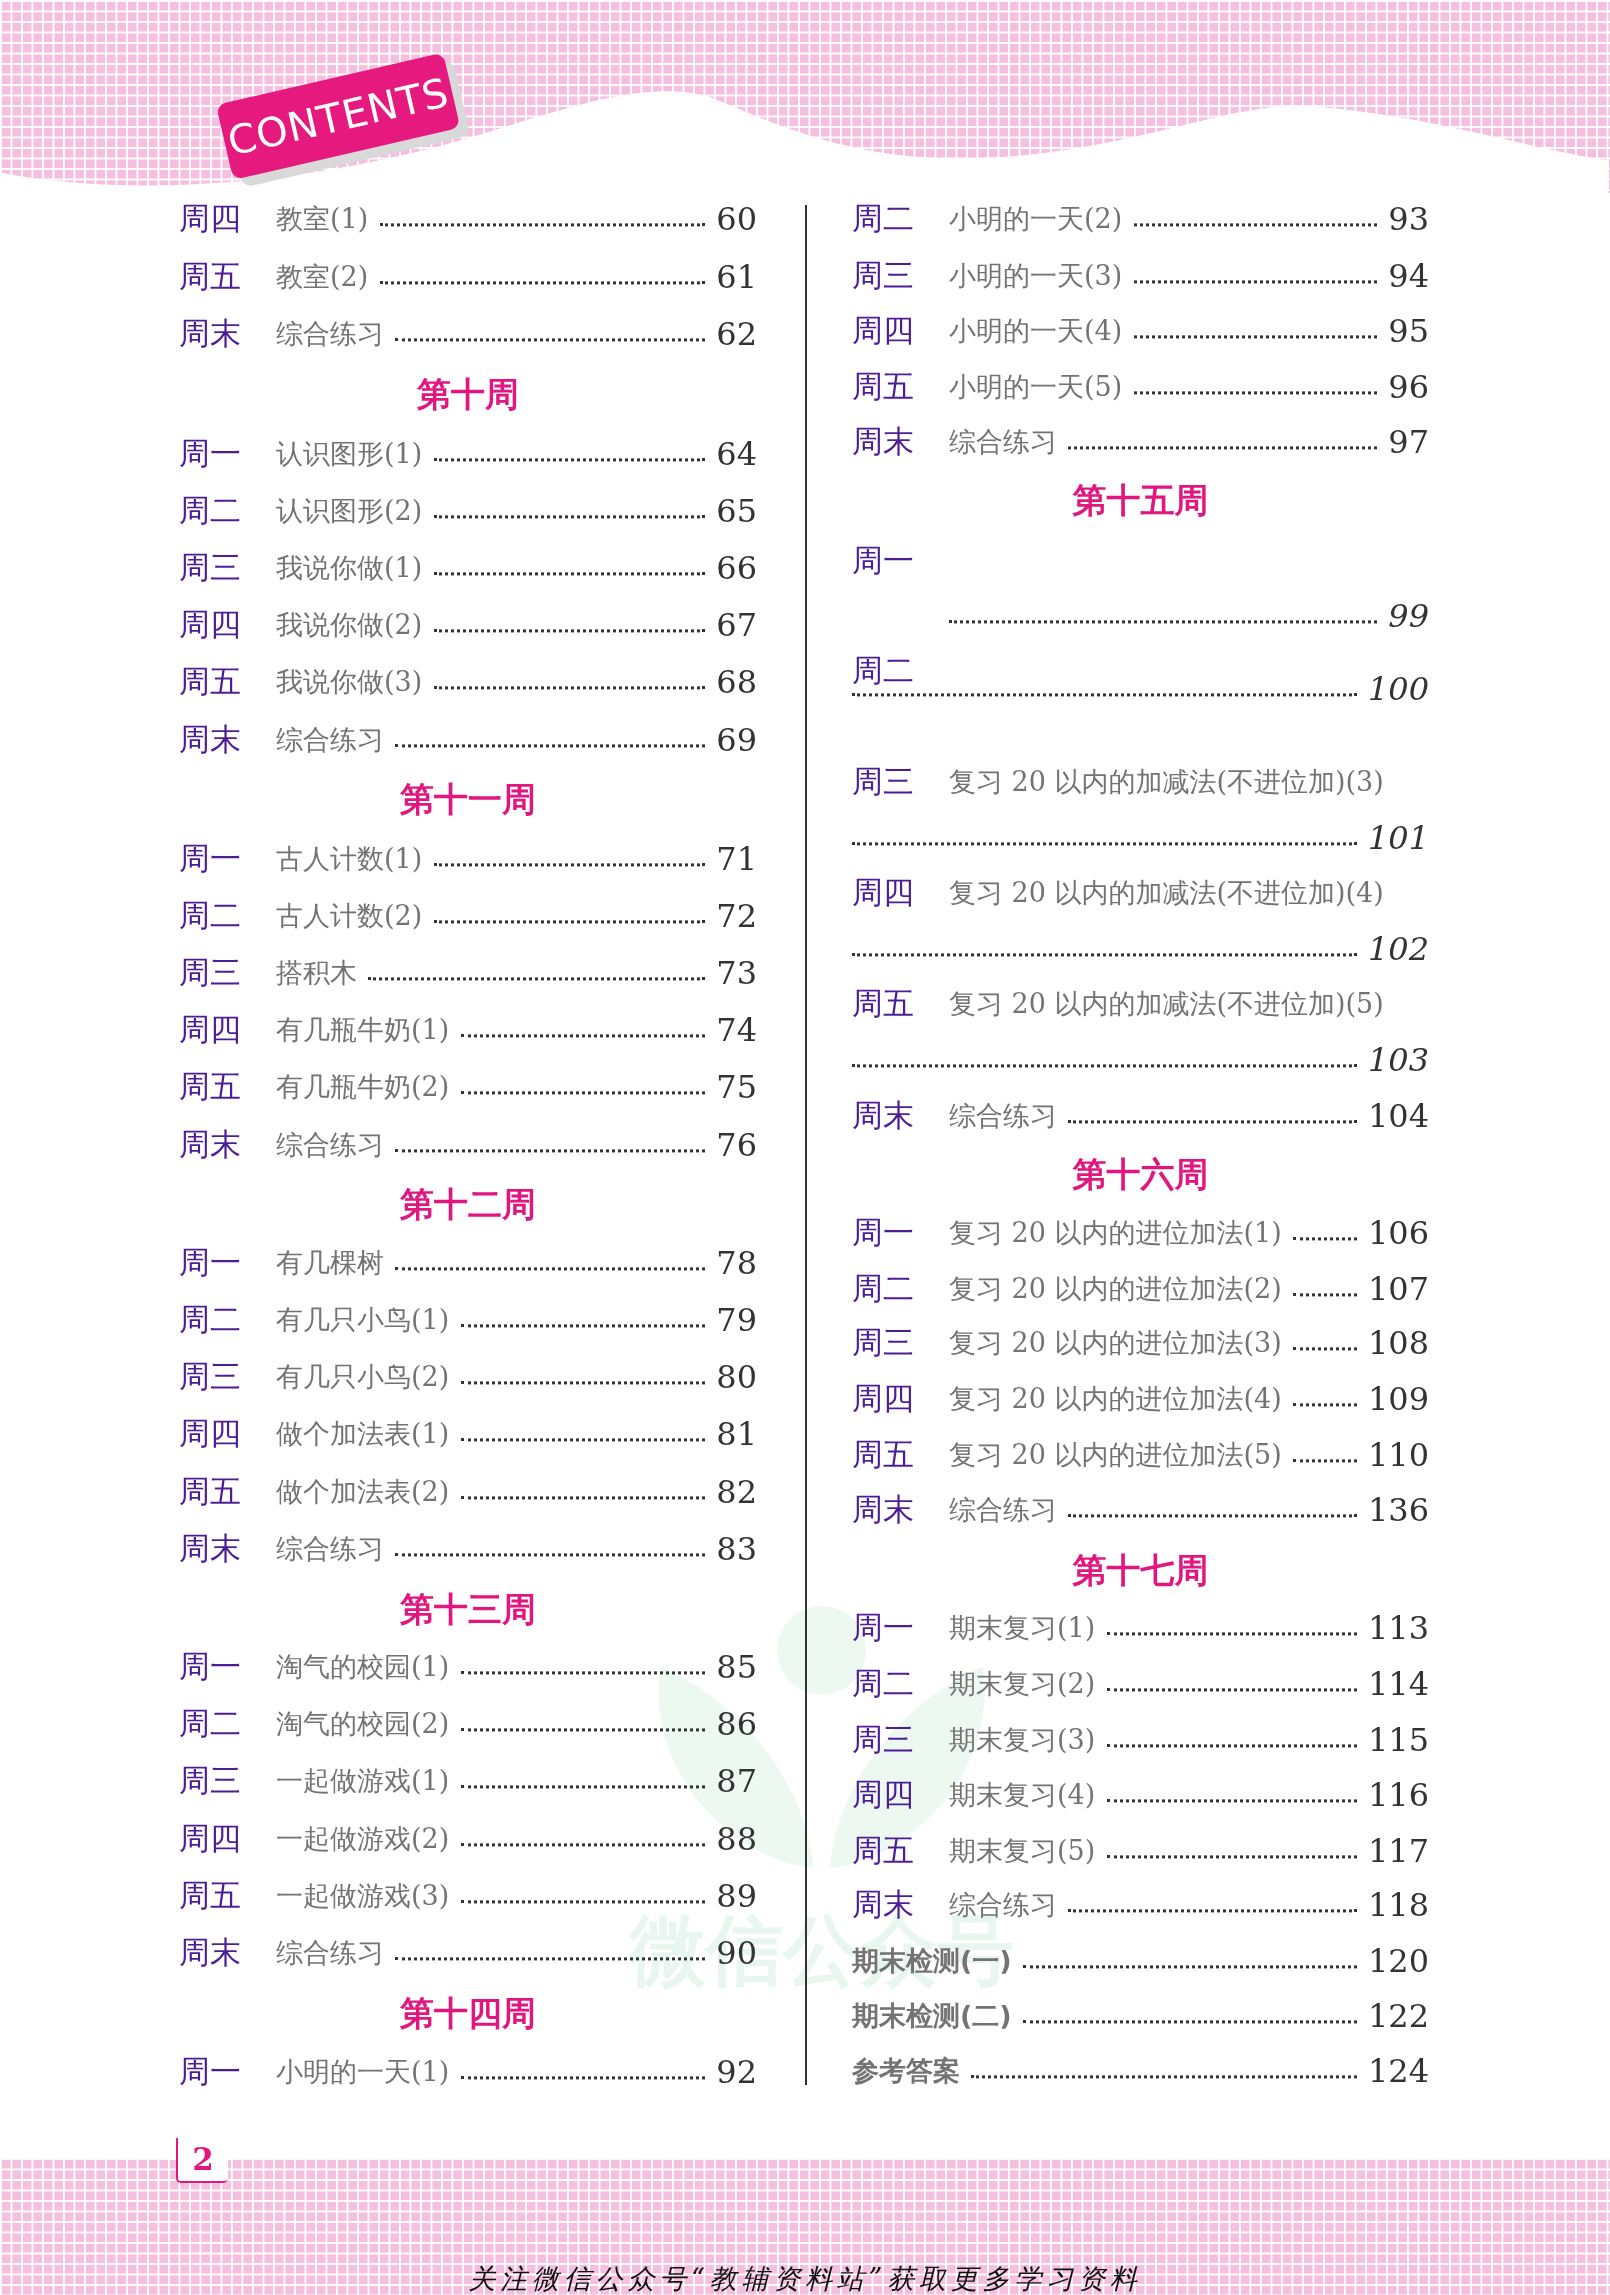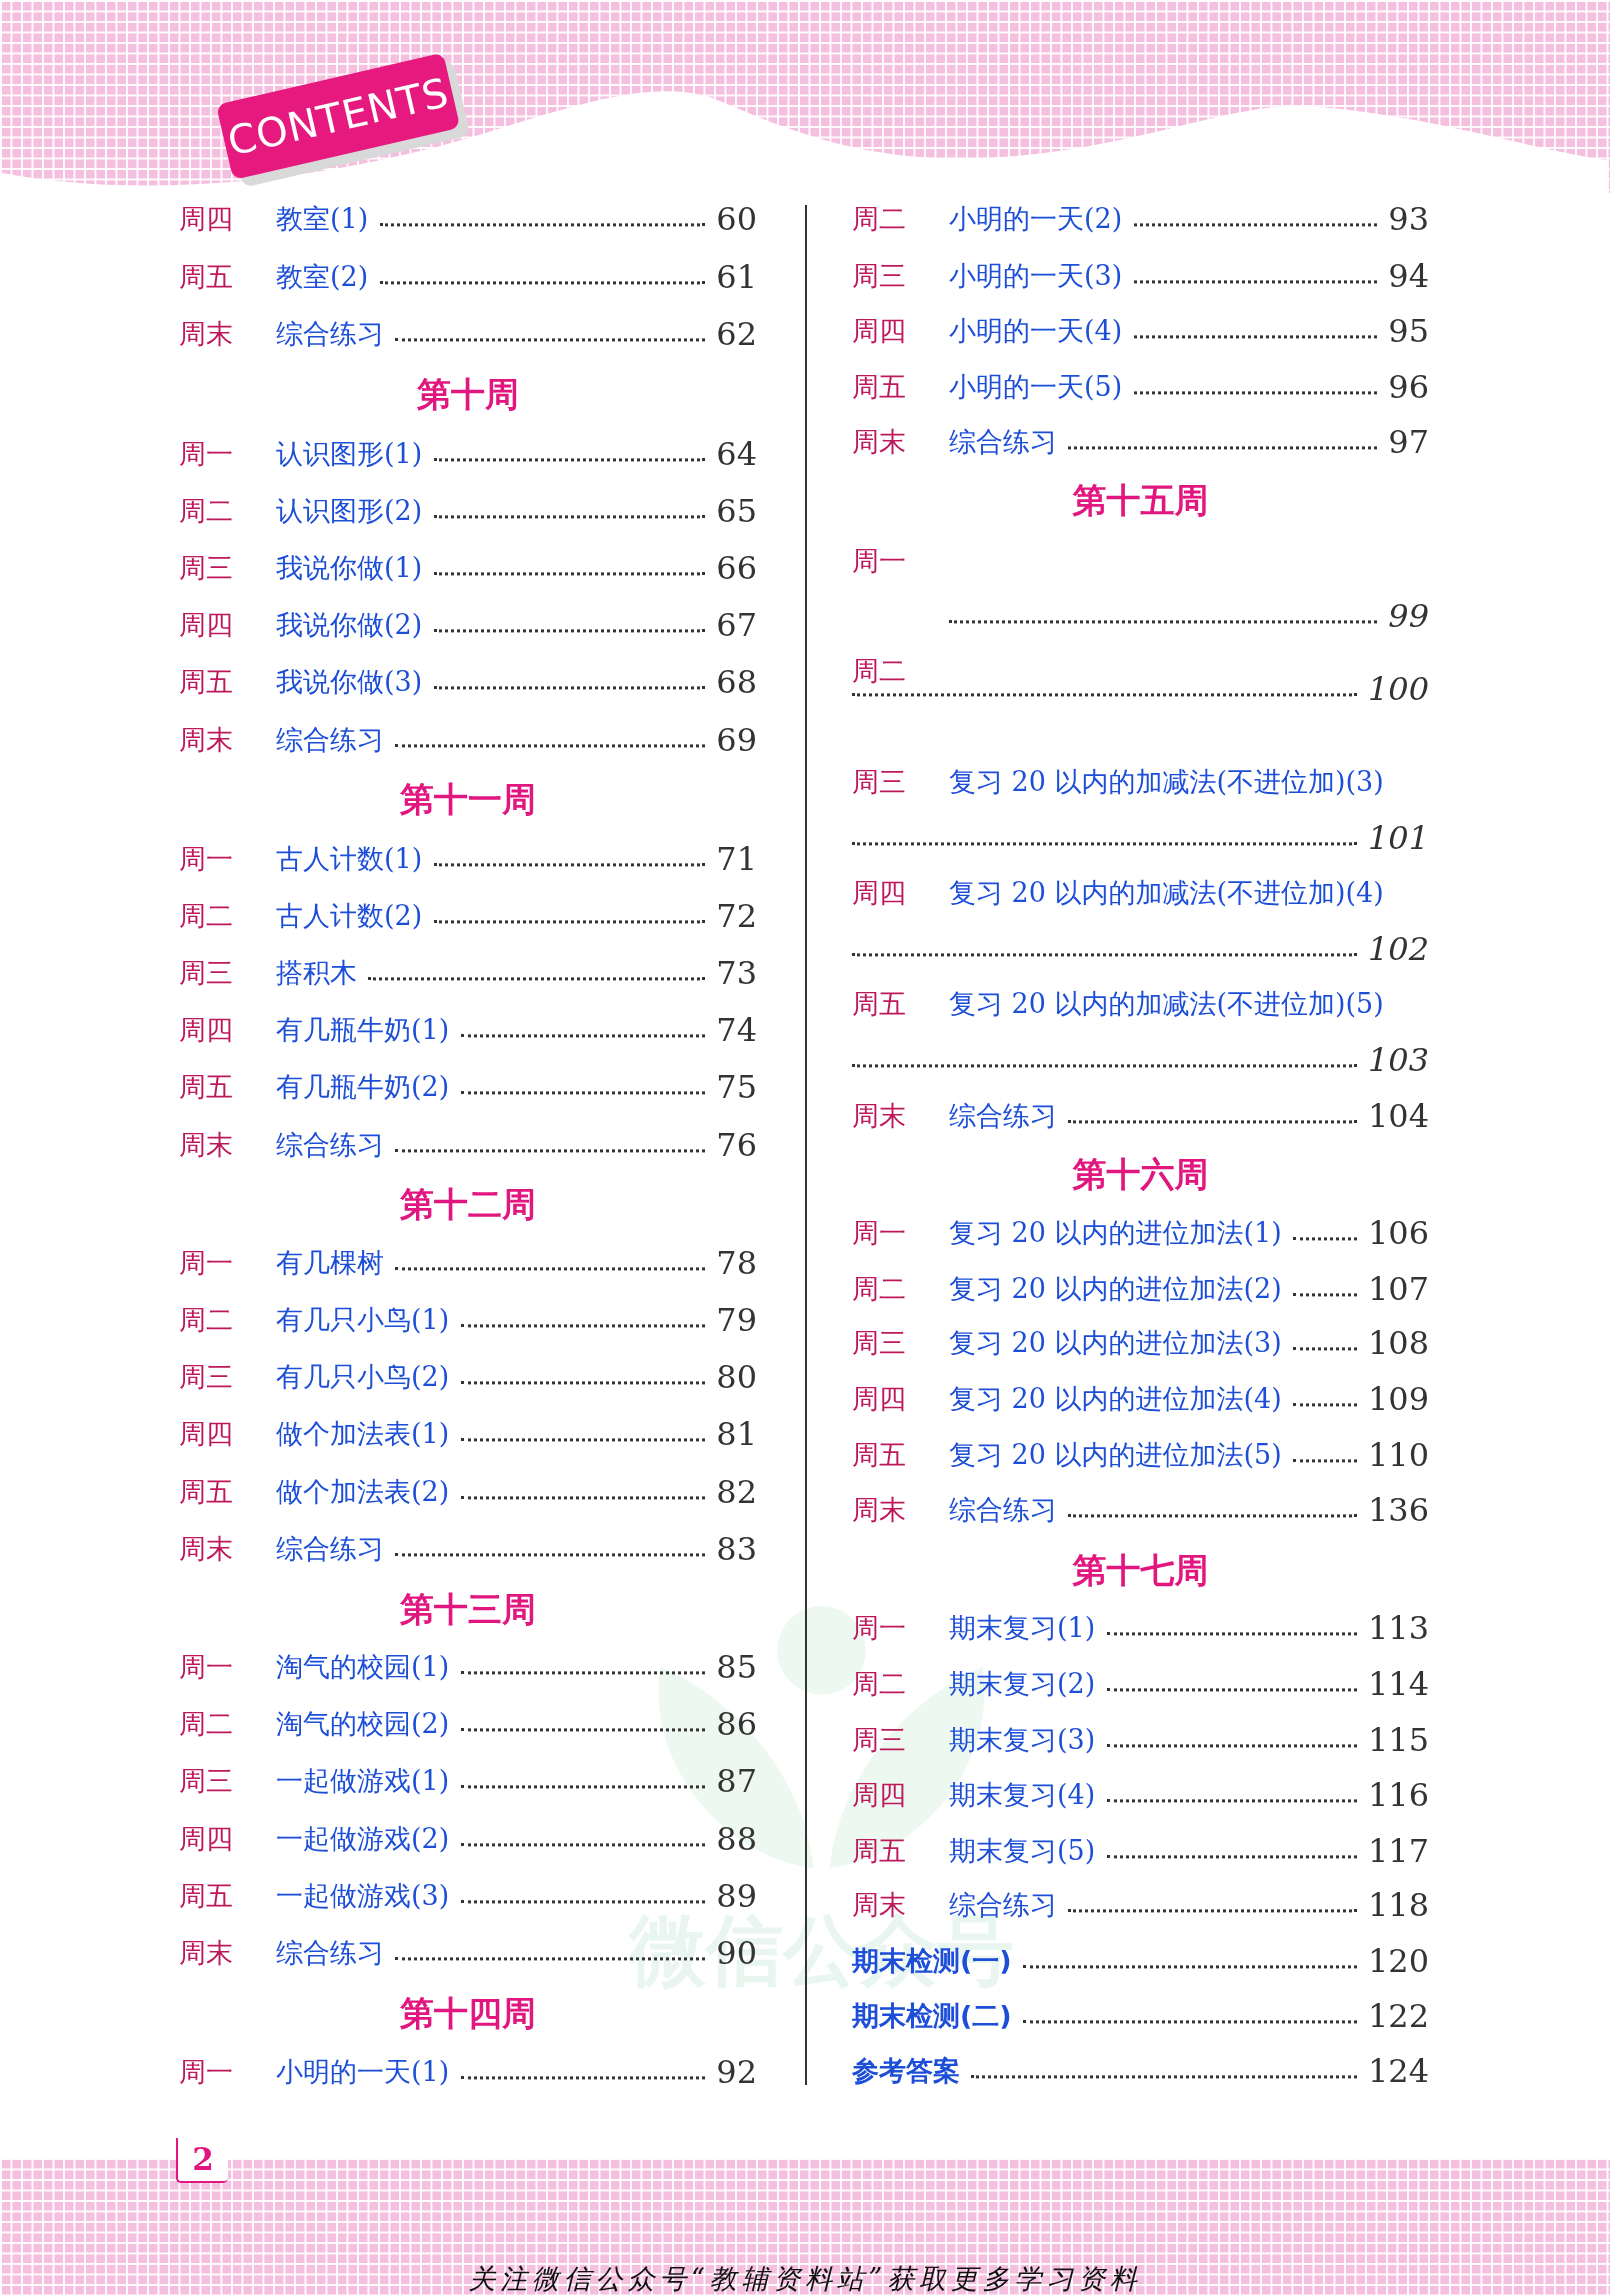--- a/index.html
+++ b/index.html
@@ -14,22 +14,22 @@
   #top-grid{top:0;height:193px;}
   #bottom-grid{top:2158px;height:138px;}
   svg.wave{position:absolute;left:0;top:0;}
   #contents-badge{position:absolute;left:216px;top:105px;width:233px;height:77px;
         background:#e6197f;border-radius:9.7px;transform:rotate(-13deg);transform-origin:left top;
         box-shadow:8px 9.7px 0 #d9d9d9;display:flex;align-items:center;justify-content:center;}
   #contents-badge span{color:#fff;font-family:"DejaVu Sans","Liberation Sans",sans-serif;
         font-size:40px;letter-spacing:0.8px;}
   #divider{position:absolute;left:805px;top:205px;width:1.6px;height:1880px;background:#333;}
   .row{position:absolute;height:45px;display:flex;align-items:center;font-size:27px;white-space:nowrap;}
-  .row .day{color:#be185d;width:97px;flex:none;font-family:Liberation Mono, monospace;font-size:27px;}
-  .row .title{flex:none;color:#1d4ed8;}
+  .row .day{color:#4c1d95;width:97px;flex:none;font-family:Liberation Mono, monospace;font-size:31px;}
+  .row .title{flex:none;color:#737373;}
   .row .leader{flex:1;border-bottom:3.2px dotted #333;margin:0 11.3px;transform:translateY(6.4px);}
   .row .page{flex:none;color:#333;font-size:32px;}
   .row.bold .title{font-family:"DejaVu Sans","Liberation Sans",sans-serif;font-weight:bold;}
   .row.cont{justify-content:space-between;font-style:italic;}
   .heading{position:absolute;height:48px;font-family:"DejaVu Sans","Liberation Sans",sans-serif;
         font-weight:bold;font-size:34px;color:#e2167f;text-align:center;line-height:48px;}
   .left .row{left:179px;width:578px;}
   .left .heading{left:179px;width:578px;}
   .right .row{left:852px;width:577px;}
   .right .heading{left:852px;width:577px;}

